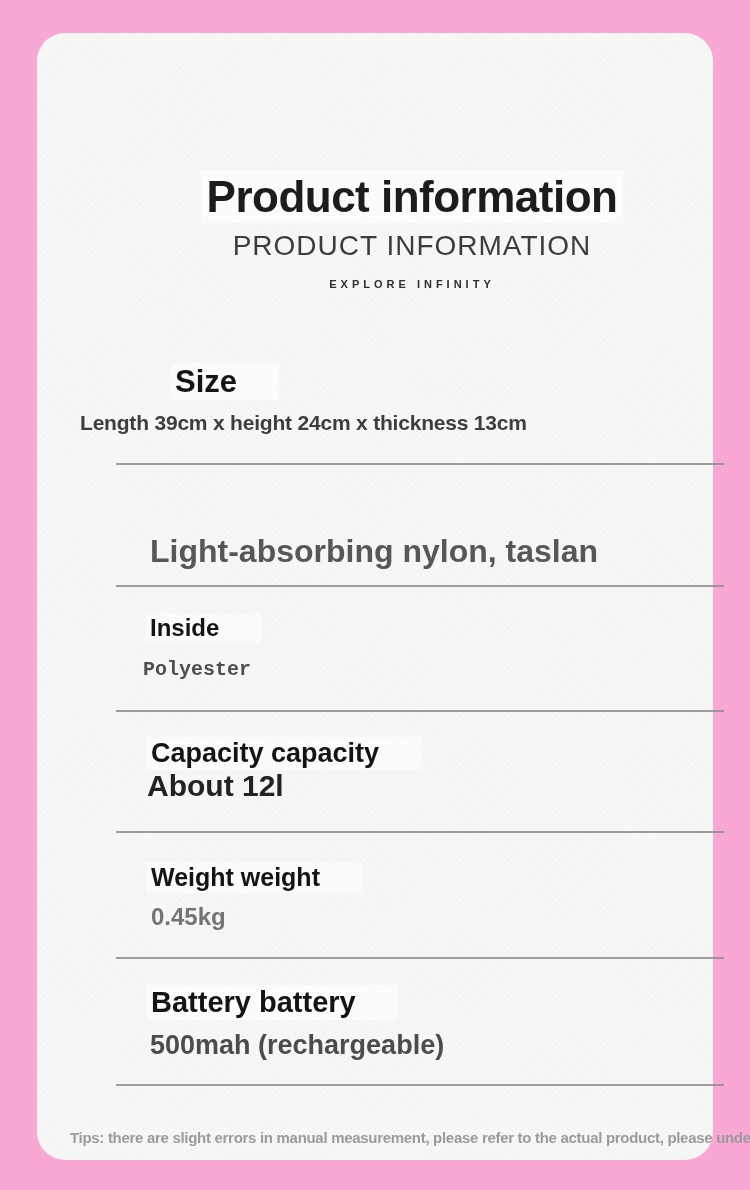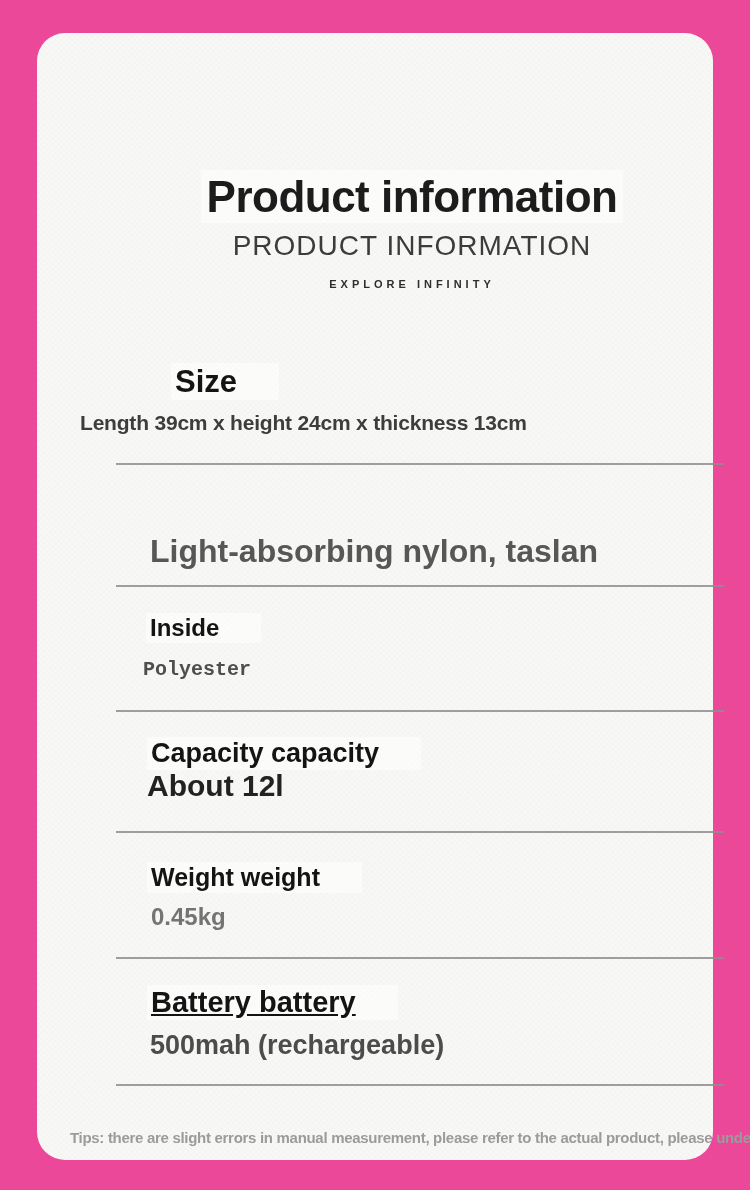--- a/index.html
+++ b/index.html
@@ -4,21 +4,21 @@
 <style>
   html, body { margin: 0; padding: 0; }
   body {
     width: 750px; height: 1190px;
     background: #ffffff;
     font-family: "Liberation Sans", sans-serif;
   }
   .stage {
     position: relative;
     width: 750px; height: 1190px;
-    background: #ec4899;
+    background: #f9a8d4;
     overflow: hidden;
   }
   .card {
     position: absolute;
     left: 37px; top: 33px;
     width: 676px; height: 1127px;
     border-radius: 28px;
     background-color: #f8f8f6;
     background-image:
       repeating-linear-gradient(45deg, rgba(0,0,0,0.006) 0 2px, rgba(0,0,0,0) 2px 4px),
@@ -64,21 +64,21 @@
 
   .h-s3 { left: 113px; top: 580px; font-size: 24px; }
   .v-s3 { left: 106px; top: 627px; font-size: 20px; font-weight: 700; color: #4e4e4e; font-family: Liberation Mono, monospace; }
 
   .h-s4 { left: 114px; top: 704px; font-size: 27px; }
   .v-s4 { left: 110px; top: 738px; font-size: 30px; font-weight: 700; color: #222222; }
 
   .h-s5 { left: 114px; top: 829px; font-size: 25px; }
   .v-s5 { left: 114px; top: 872px; font-size: 24px; font-weight: 700; color: #747474; }
 
-  .h-s6 { left: 114px; top: 952px; font-size: 29px; text-decoration: underline; }
+  .h-s6 { left: 114px; top: 952px; font-size: 29px; }
   .v-s6 { left: 113px; top: 999px; font-size: 27px; font-weight: 700; color: #4c4c4c; }
 
   .divider {
     position: absolute;
     left: 79px; width: 608px; height: 1.5px;
     background: #8e8e8e; opacity: 0.85;
   }
   .d-1 { top: 430px; }
   .d-2 { top: 552px; }
   .d-3 { top: 677px; }

